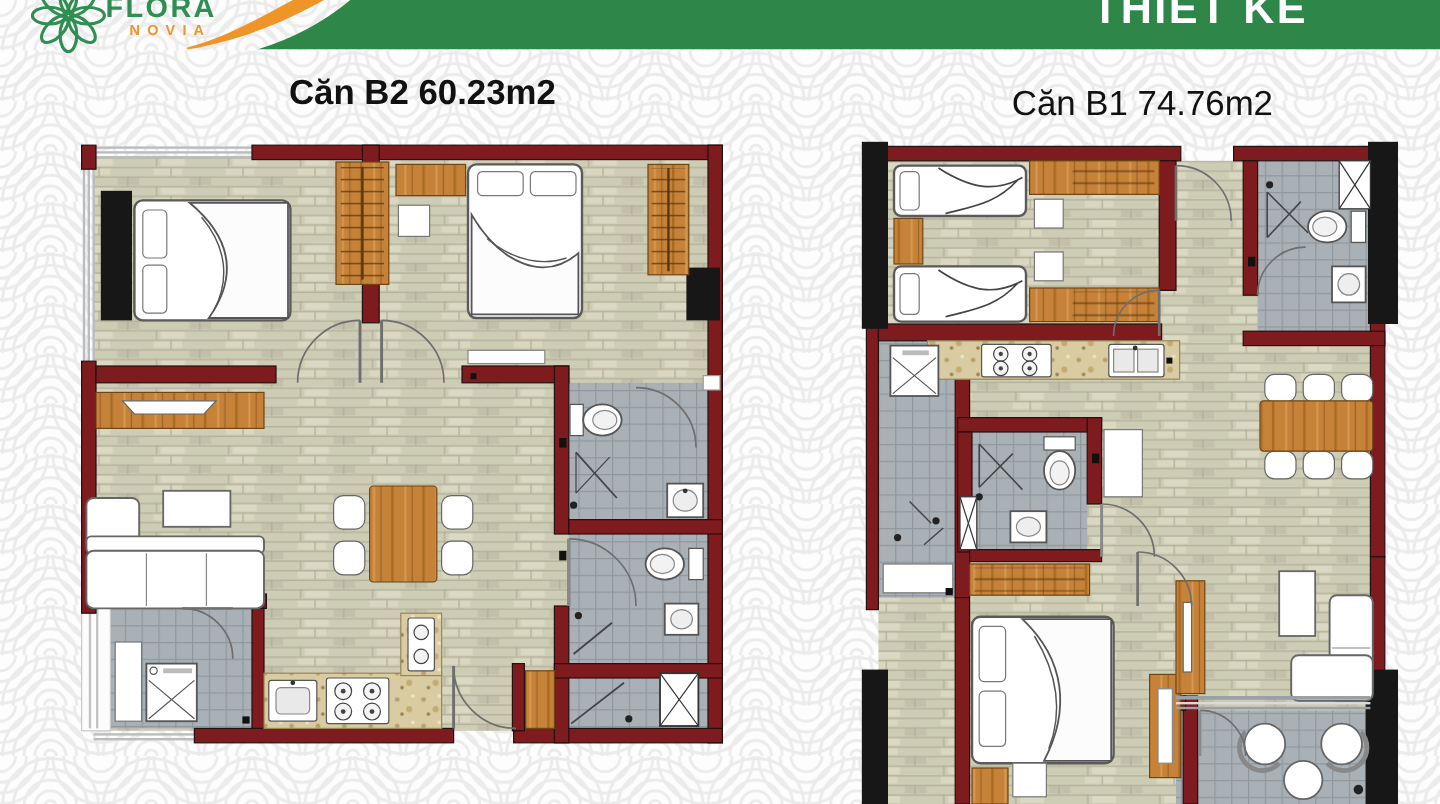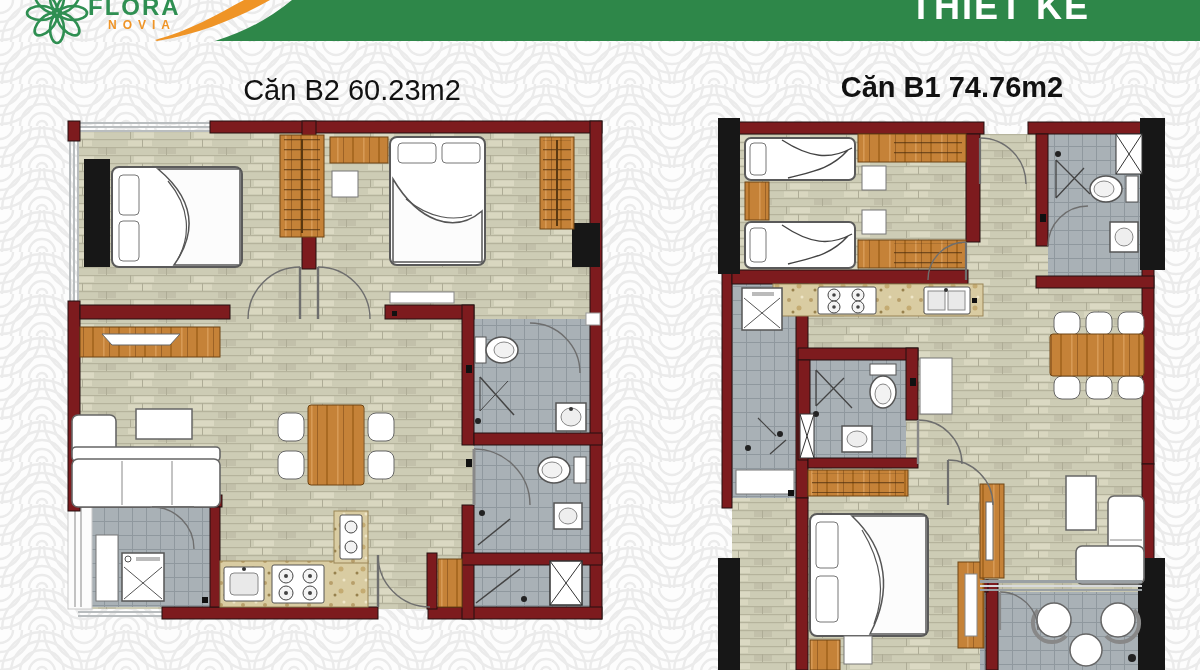--- a/index.html
+++ b/index.html
@@ -8,22 +8,22 @@
   .bg{position:absolute;left:0;top:0;z-index:0;}
   .hdr{position:absolute;left:0;top:0;width:1200px;height:46px;z-index:3;}
   .banner-title{position:absolute;top:-14px;left:830px;width:340px;text-align:center;
     font-size:36px;font-weight:bold;color:#ffffff;letter-spacing:2px;z-index:4;}
   .logo-flora{position:absolute;left:88px;top:-7px;font-size:24px;font-weight:bold;
     color:#2f8f52;letter-spacing:2px;z-index:4;}
   .logo-novia{position:absolute;left:92px;top:18px;font-size:12px;font-weight:bold;
     color:#ef9426;letter-spacing:6px;z-index:4;margin-left:16px;}
   .plan-title{position:absolute;width:320px;text-align:center;font-size:29px;
     color:#111;z-index:3;}
-  .pt-b2{left:192px;top:74px;}
-  .pt-b1{left:792px;top:71px;font-weight:bold;}
+  .pt-b2{left:192px;top:62px;font-weight:bold;}
+  .pt-b1{left:792px;top:71px;}
   .plan{position:absolute;z-index:2;}
   .plan-b2{left:62px;top:115px;}
   .plan-b1{left:718px;top:118px;}
 </style>
 </head>
 <body>
 <div class="stage">
 
 <svg class="bg" width="1200" height="670">
   <defs>

